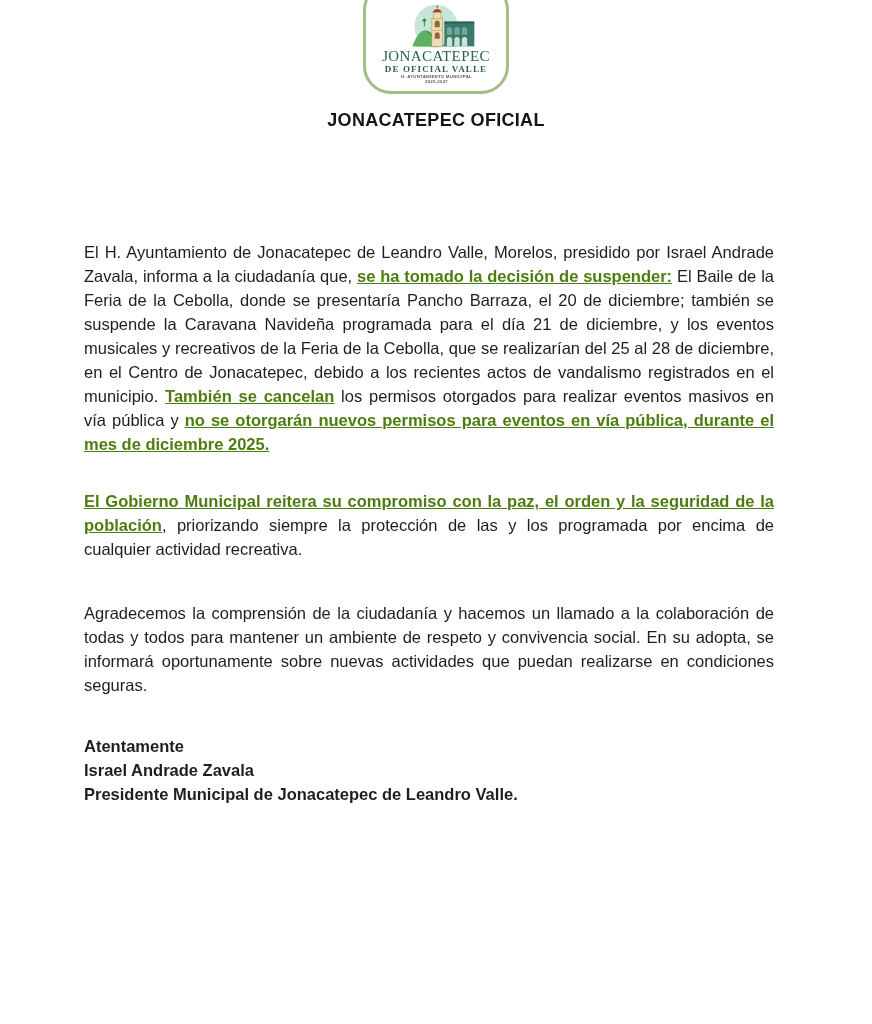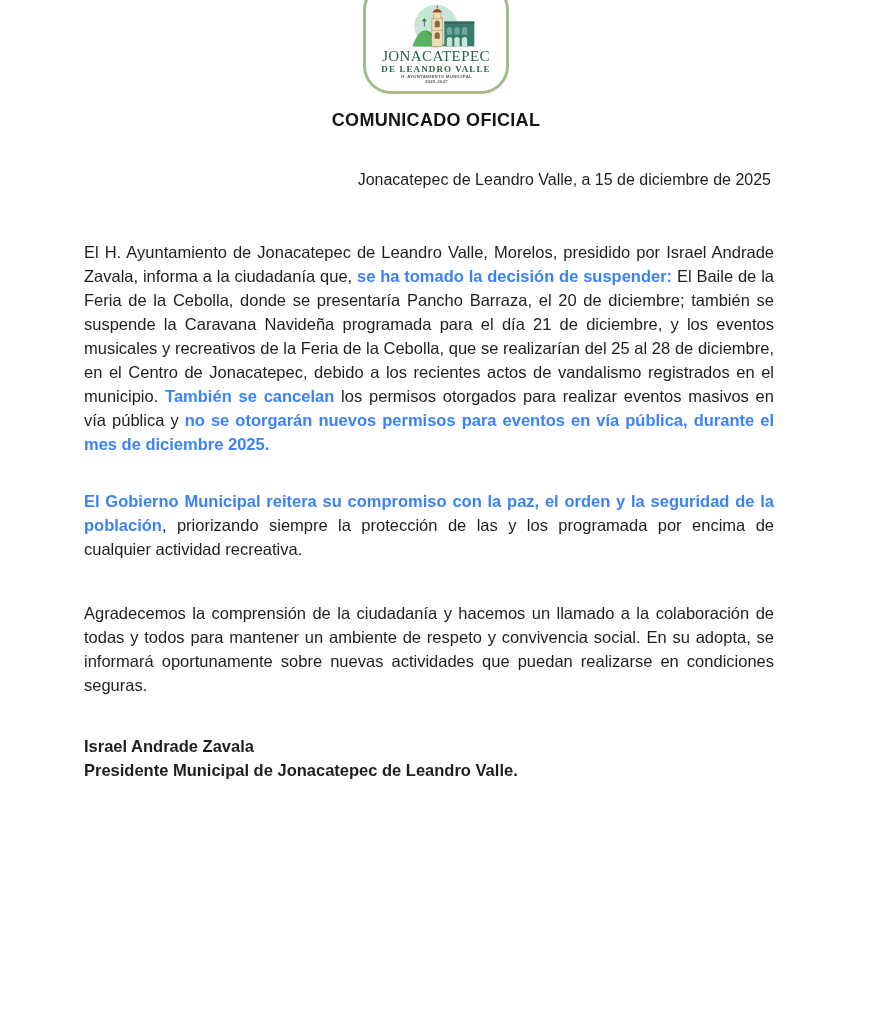--- a/index.html
+++ b/index.html
@@ -82,21 +82,21 @@
     top: 240px; left: 84px;
     width: 690px;
   }
   .body-text p {
     margin: 0;
     font-size: 16.5px;
     line-height: 24px;
     text-align: justify;
     color: #1e1e1e;
   }
-  .body-text p b { font-weight: 700; color: #3b82f6; }
+  .body-text p b { font-weight: 700; color: #4d7c0f; text-decoration: underline; }
   .p1 { margin-bottom: 33px !important; }
   .p2 { margin-bottom: 40px !important; }
   .p3 { margin-bottom: 40px !important; }
   .p4 { margin-bottom: 37px !important; }
 
   .sig-closing {
     font-weight: 700; font-size: 16.5px; line-height: 24px;
     margin: 0 0 44px 0;
   }
   .sig-name {
@@ -137,33 +137,33 @@
       <rect x="60" y="24" width="36" height="28" fill="#3b7a6d"></rect>
       <rect x="60" y="22" width="36" height="3" fill="#2f665b"></rect>
       <path d="M63 52 v-8 a3.2 3.2 0 0 1 6.4 0 v8 z" fill="#c8e6d7"></path>
       <path d="M72 52 v-8 a3.2 3.2 0 0 1 6.4 0 v8 z" fill="#c8e6d7"></path>
       <path d="M81 52 v-8 a3.2 3.2 0 0 1 6.4 0 v8 z" fill="#c8e6d7"></path>
       <path d="M63 38 v-6 a3.2 3.2 0 0 1 6.4 0 v6 z" fill="#6fa99c"></path>
       <path d="M72 38 v-6 a3.2 3.2 0 0 1 6.4 0 v6 z" fill="#6fa99c"></path>
       <path d="M81 38 v-6 a3.2 3.2 0 0 1 6.4 0 v6 z" fill="#6fa99c"></path>
     </svg>
     <div class="emblem-title">JONACATEPEC</div>
-    <div class="emblem-subtitle">DE LEANDRO VALLE</div>
+    <div class="emblem-subtitle">DE OFICIAL VALLE</div>
     <div class="emblem-small">
       <span>H. AYUNTAMIENTO MUNICIPAL</span><br>
       <span>2025-2027</span>
     </div>
   </div>
 
-  <div class="doc-title">COMUNICADO OFICIAL</div>
+  <div class="doc-title">JONACATEPEC OFICIAL</div>
 
-  <div class="dateline">Jonacatepec de Leandro Valle, a 15 de diciembre de 2025</div>
 
   <div class="body-text">
     <p class="p1"><span>El H. Ayuntamiento de Jonacatepec de Leandro Valle, Morelos, presidido por Israel Andrade Zavala, informa a la ciudadanía que, </span><b>se ha tomado la decisión de suspender:</b><span> El Baile de la Feria de la Cebolla, donde se presentaría Pancho Barraza, el 20 de diciembre; también se suspende la Caravana Navideña programada para el día 21 de diciembre, y los eventos musicales y recreativos de la Feria de la Cebolla, que se realizarían del 25 al 28 de diciembre, en el Centro de Jonacatepec, debido a los recientes actos de vandalismo registrados en el municipio. </span><b>También se cancelan</b><span> los permisos otorgados para realizar eventos masivos en vía pública y </span><b>no se otorgarán nuevos permisos para eventos en vía pública, durante el mes de diciembre 2025.</b></p>
     <p class="p3"><b>El Gobierno Municipal reitera su compromiso con la paz, el orden y la seguridad de la población</b><span>, priorizando siempre la protección de las y los programada por encima de cualquier actividad recreativa.</span></p>
     <p class="p4"><span>Agradecemos la comprensión de la ciudadanía y hacemos un llamado a la colaboración de todas y todos para mantener un ambiente de respeto y convivencia social. En su adopta, se informará oportunamente sobre nuevas actividades que puedan realizarse en condiciones seguras.</span></p>
 
+    <p class="sig-closing">Atentamente</p>
     <p class="sig-name">Israel Andrade Zavala</p>
     <p class="sig-role">Presidente Municipal de Jonacatepec de Leandro Valle.</p>
   </div>
 
 </div>
 
 </body></html>

